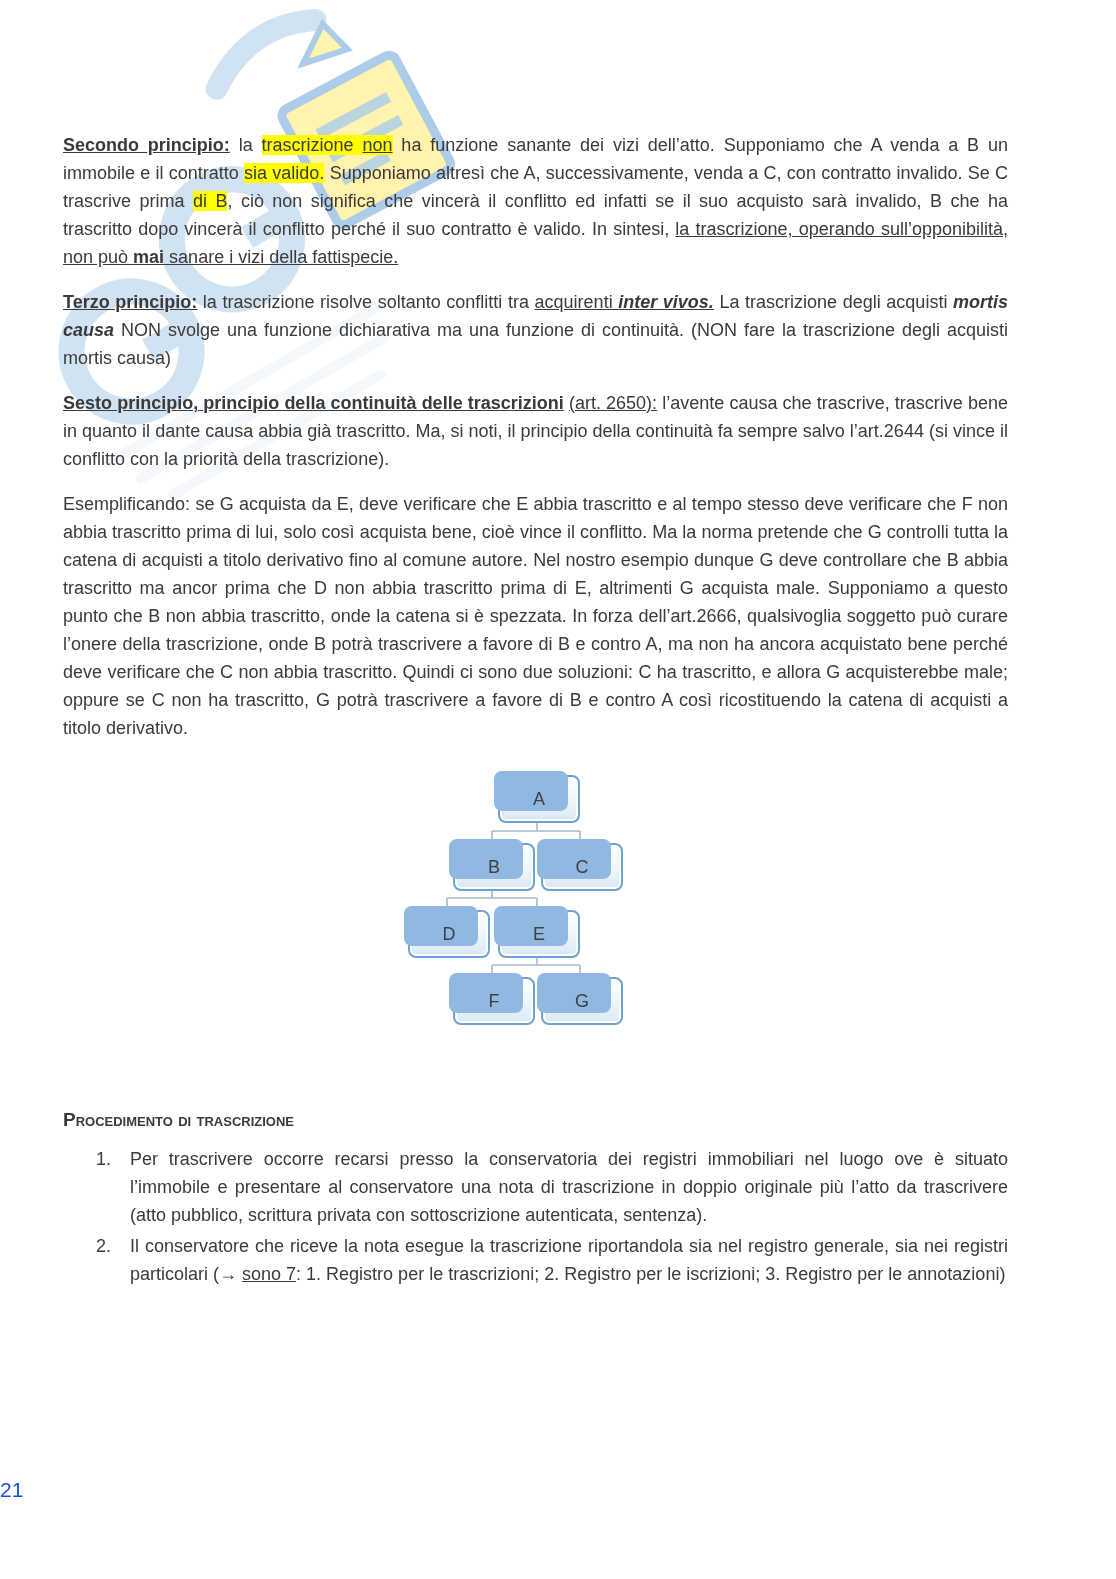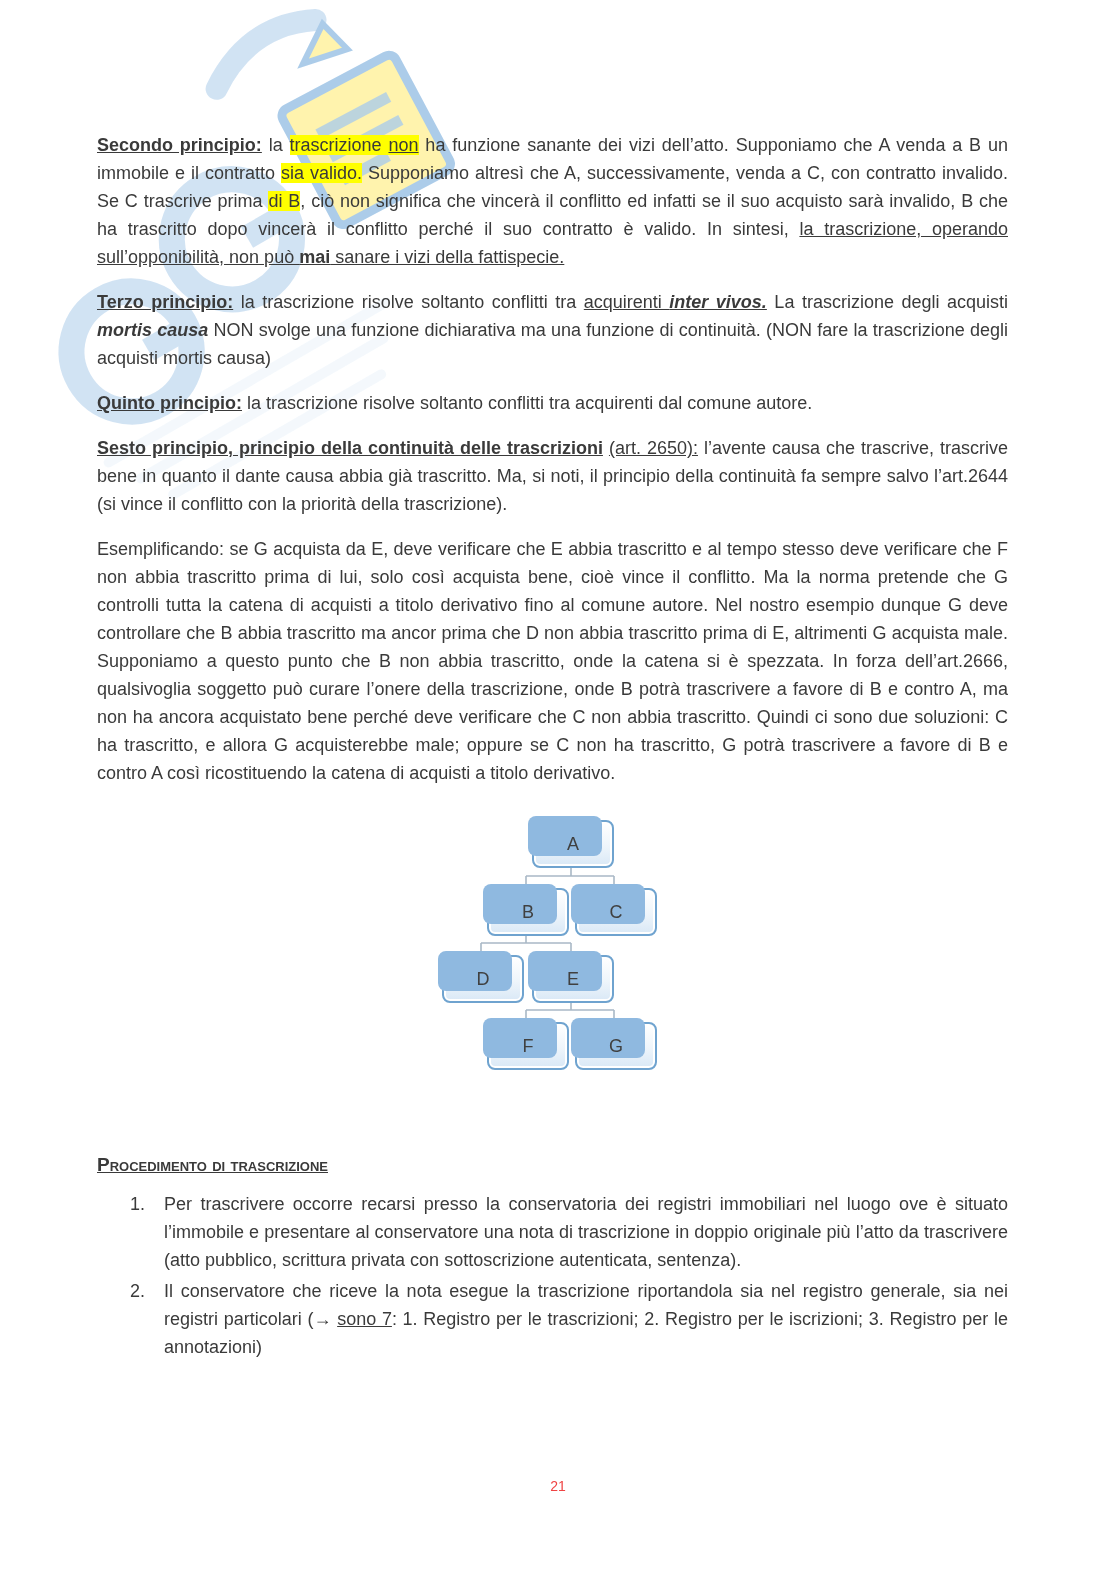--- a/index.html
+++ b/index.html
@@ -10,21 +10,21 @@
     color:#3a3a3a;
     position:relative;
     overflow:hidden;
   }
   .watermark{
     position:absolute;left:0;top:0;width:480px;height:510px;
     z-index:0;pointer-events:none;
   }
   .content{
     position:relative;z-index:1;
-    padding:131px 108px 0 97px;
+    padding:131px 108px 0 63px;
   }
   .para{
     font-size:18px;line-height:28px;
     text-align:justify;
     margin:0 0 17px 0;
   }
   .r-b{font-weight:bold;}
   .r-i{font-style:italic;font-weight:bold;}
   .r-u{text-decoration:underline;}
   .r-hl{background:#ffff00;}
@@ -54,34 +54,33 @@
   .node-e{left:435px;top:135px;}
   .node-f{left:390px;top:202px;}
   .node-g{left:478px;top:202px;}
   
   .section-heading{
     font-variant:small-caps;
     font-weight:bold;
     font-size:19px;line-height:26px;
     margin:0 0 12px 0;
     color:#3a3a3a;
-    text-decoration:underline;
   }
   .proc-list{list-style:none;margin:0;padding:0;}
   .list-item{
     position:relative;
     padding-left:67px;
     font-size:18px;line-height:28px;
     text-align:justify;
     margin:0 0 3px 0;
   }
   .li-num{position:absolute;left:33px;top:0;}
   .page-number{
     position:absolute;left:0;right:0;top:1478px;
-    text-align:center;font-size:14px;color:#ef4444;
+    font-size:21px;color:#1d4ed8;
     z-index:1;
   }
 </style>
 </head>
 <body>
 
 <div class="watermark">
   <svg width="480" height="510" viewBox="0 0 480 510" xmlns="http://www.w3.org/2000/svg">
     <g opacity="0.5">
       <g transform="rotate(-30 200 260)">
@@ -104,21 +103,20 @@
         <rect x="80" y="430" width="250" height="10" rx="5" fill="#cfe3f4"></rect>
       </g>
     </g>
   </svg>
 </div>
 
 <div class="content">
 
   <p class="para"><span class="r-b r-u">Secondo principio:</span><span> la </span><span class="r-hl">trascrizione </span><span class="r-u r-hl">non</span><span> ha funzione sanante dei vizi dell’atto. Supponiamo che A venda a B un immobile e il contratto </span><span class="r-hl">sia valido.</span><span> Supponiamo altresì che A, successivamente, venda a C, con contratto invalido. Se C trascrive prima </span><span class="r-hl">di B</span><span>, ciò non significa che vincerà il conflitto ed infatti se il suo acquisto sarà invalido, B che ha trascritto dopo vincerà il conflitto perché il suo contratto è valido. In sintesi, </span><span class="r-u">la trascrizione, operando sull’opponibilità, non può </span><span class="r-b r-u">mai</span><span class="r-u"> sanare i vizi della fattispecie.</span></p>
   <p class="para"><span class="r-b r-u">Terzo principio:</span><span> la trascrizione risolve soltanto conflitti tra </span><span class="r-u">acquirenti </span><span class="r-i r-u">inter vivos.</span><span> La trascrizione degli acquisti </span><span class="r-i">mortis causa</span><span> NON svolge una funzione dichiarativa ma una funzione di continuità. (NON fare la trascrizione degli acquisti mortis causa)</span></p>
-  <p class="para"><span class="r-b r-u">Quinto principio:</span><span> la trascrizione risolve soltanto conflitti tra acquirenti dal comune autore.</span></p>
   <p class="para"><span class="r-b r-u">Sesto principio, principio della continuità delle trascrizioni</span><span> </span><span class="r-u">(art. 2650):</span><span> l’avente causa che trascrive, trascrive bene in quanto il dante causa abbia già trascritto. Ma, si noti, il principio della continuità fa sempre salvo l’art.2644 (si vince il conflitto con la priorità della trascrizione).</span></p>
   <p class="para"><span>Esemplificando: se G acquista da E, deve verificare che E abbia trascritto e al tempo stesso deve verificare che F non abbia trascritto prima di lui, solo così acquista bene, cioè vince il conflitto. Ma la norma pretende che G controlli tutta la catena di acquisti a titolo derivativo fino al comune autore. Nel nostro esempio dunque G deve controllare che B abbia trascritto ma ancor prima che D non abbia trascritto prima di E, altrimenti G acquista male. Supponiamo a questo punto che B non abbia trascritto, onde la catena si è spezzata. In forza dell’art.2666, qualsivoglia soggetto può curare l’onere della trascrizione, onde B potrà trascrivere a favore di B e contro A, ma non ha ancora acquistato bene perché deve verificare che C non abbia trascritto. Quindi ci sono due soluzioni: C ha trascritto, e allora G acquisterebbe male; oppure se C non ha trascritto, G potrà trascrivere a favore di B e contro A così ricostituendo la catena di acquisti a titolo derivativo.</span></p>
 
   <div class="diagram">
     <svg class="connectors" width="900" height="268" viewBox="0 0 900 268" xmlns="http://www.w3.org/2000/svg">
       <path d="M474 44 V56 M429 56 H517 M429 56 V68 M517 56 V68
                M429 112 V123 M384 123 H474 M384 123 V135 M474 123 V135
                M474 179 V190 M429 190 H517 M429 190 V202 M517 190 V202" fill="none" stroke="#a9b8c6" stroke-width="1.6"></path>
     </svg>
     <div class="node node-a">

